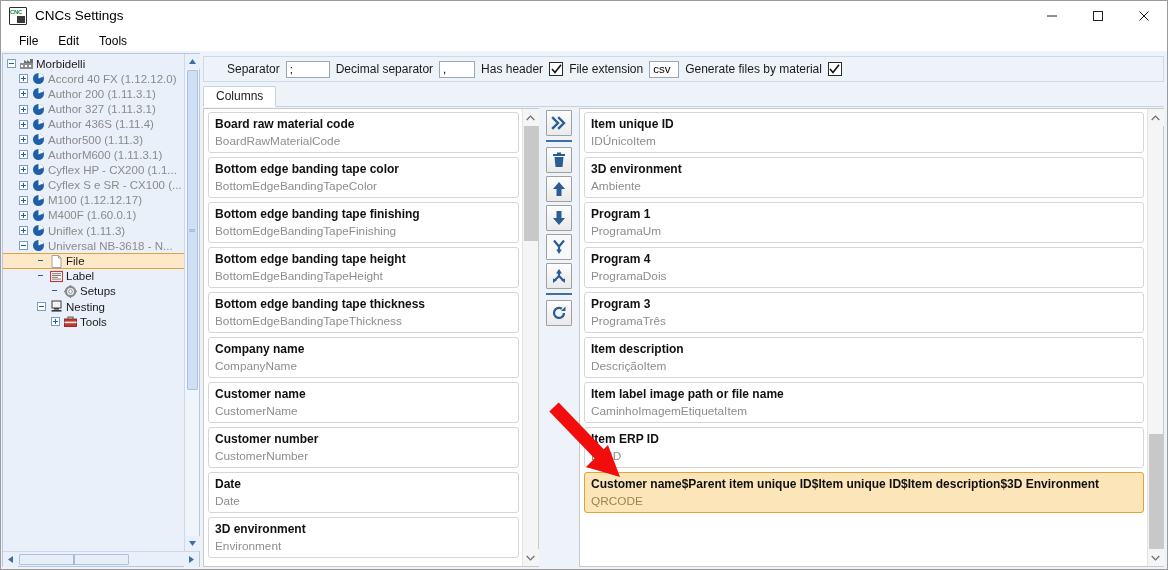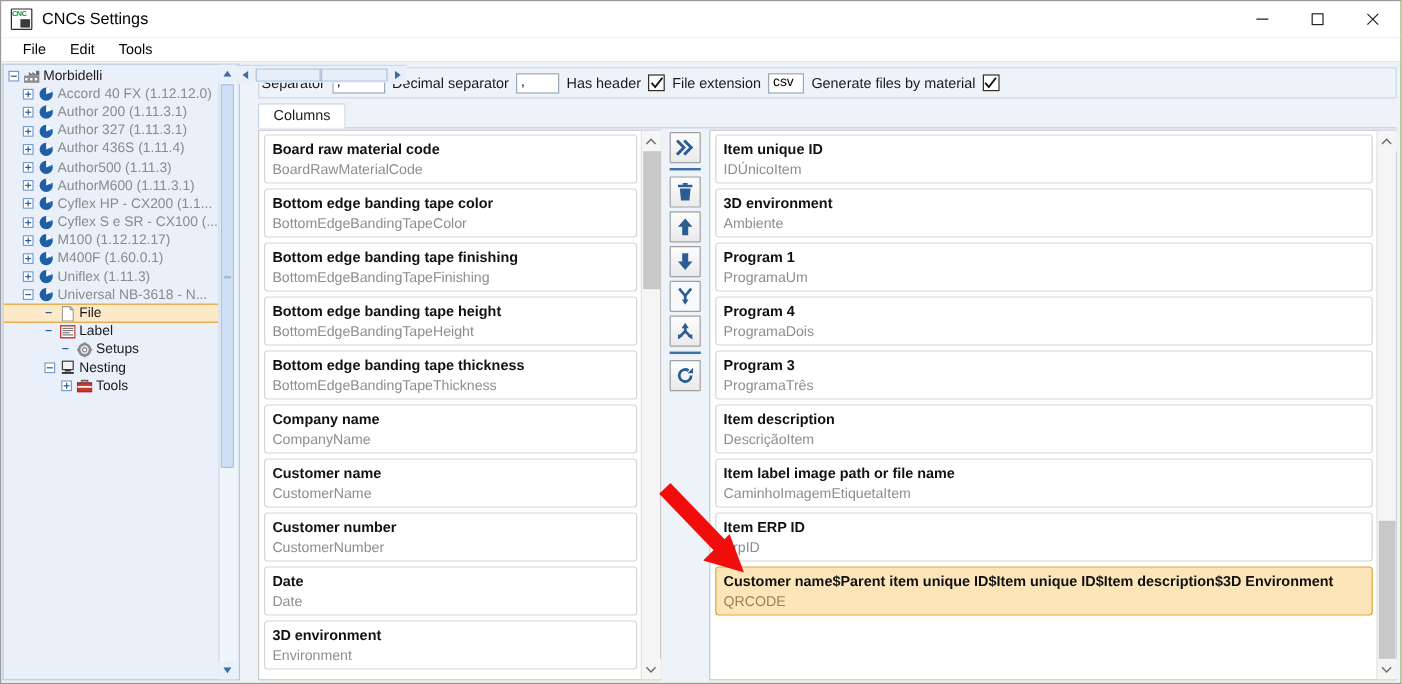--- a/index.html
+++ b/index.html
@@ -6,21 +6,21 @@
   html, body {
     margin: 0; padding: 0;
     width: 1168px; height: 570px;
     font-family: "Liberation Sans", sans-serif;
     overflow: hidden;
     background: #ffffff;
   }
   #app {
     position: relative;
     width: 1168px; height: 570px;
-    background: #84cc16;
+    background: #14532d;
     border: 1px solid #9b9b9b;
     display: flex;
     flex-direction: column;
   }
 
   
   .titlebar {
     height: 30px;
     background: #ffffff;
     display: flex;
@@ -88,23 +88,23 @@
     background: #eef2f9;
     padding-top: 2px;
   }
 
   
   .tree-panel {
     width: 198px;
     flex: 0 0 auto;
     background: #eaf0fa;
     border: 1px solid #b8c7dd;
-    margin: 0 12px 2px 1px;
-    display: flex;
-    flex-direction: row;
+    margin: 0 0 2px 1px;
+    display: flex;
+    flex-direction: column;
     position: relative;
   }
   .tree-scroll-area {
     flex: 1 1 auto;
     display: flex;
     min-height: 0;
   }
   .tree-inner {
     flex: 1 1 auto;
     overflow: hidden;
@@ -195,21 +195,21 @@
     flex-direction: column;
     padding: 0 3px 2px 3px;
   }
   .opts-bar {
     margin-top: 3px;
     height: 26px;
     background: #eef2f9;
     border: 1px solid #cdd8e8;
     display: flex;
     align-items: center;
-    padding-left: 2px;
+    padding-left: 23px;
     font-size: 12px;
     color: #1a1a1a;
     flex: 0 0 auto;
     gap: 6px;
   }
   .opts-bar .lbl { white-space: nowrap; }
   .tinput {
     height: 17px;
     border: 1px solid #9aa7b5;
     background: #ffffff;

